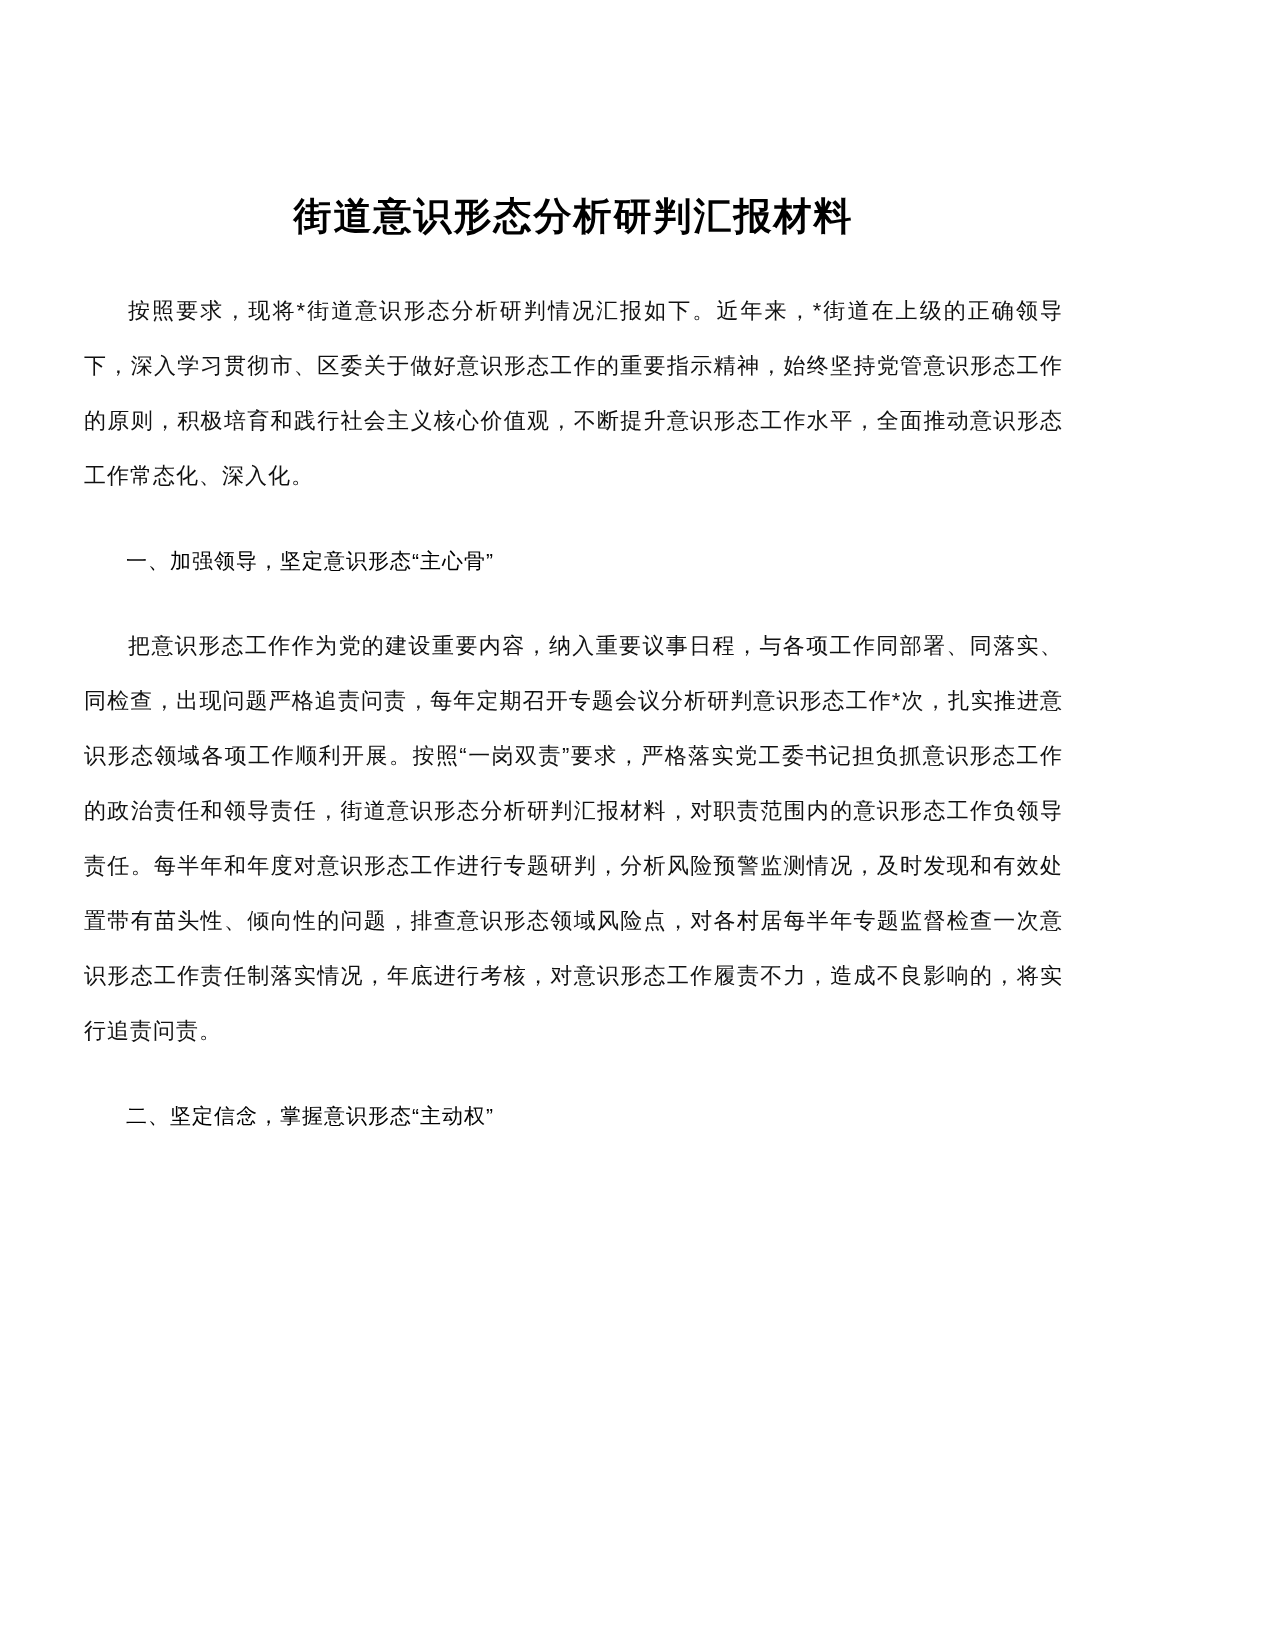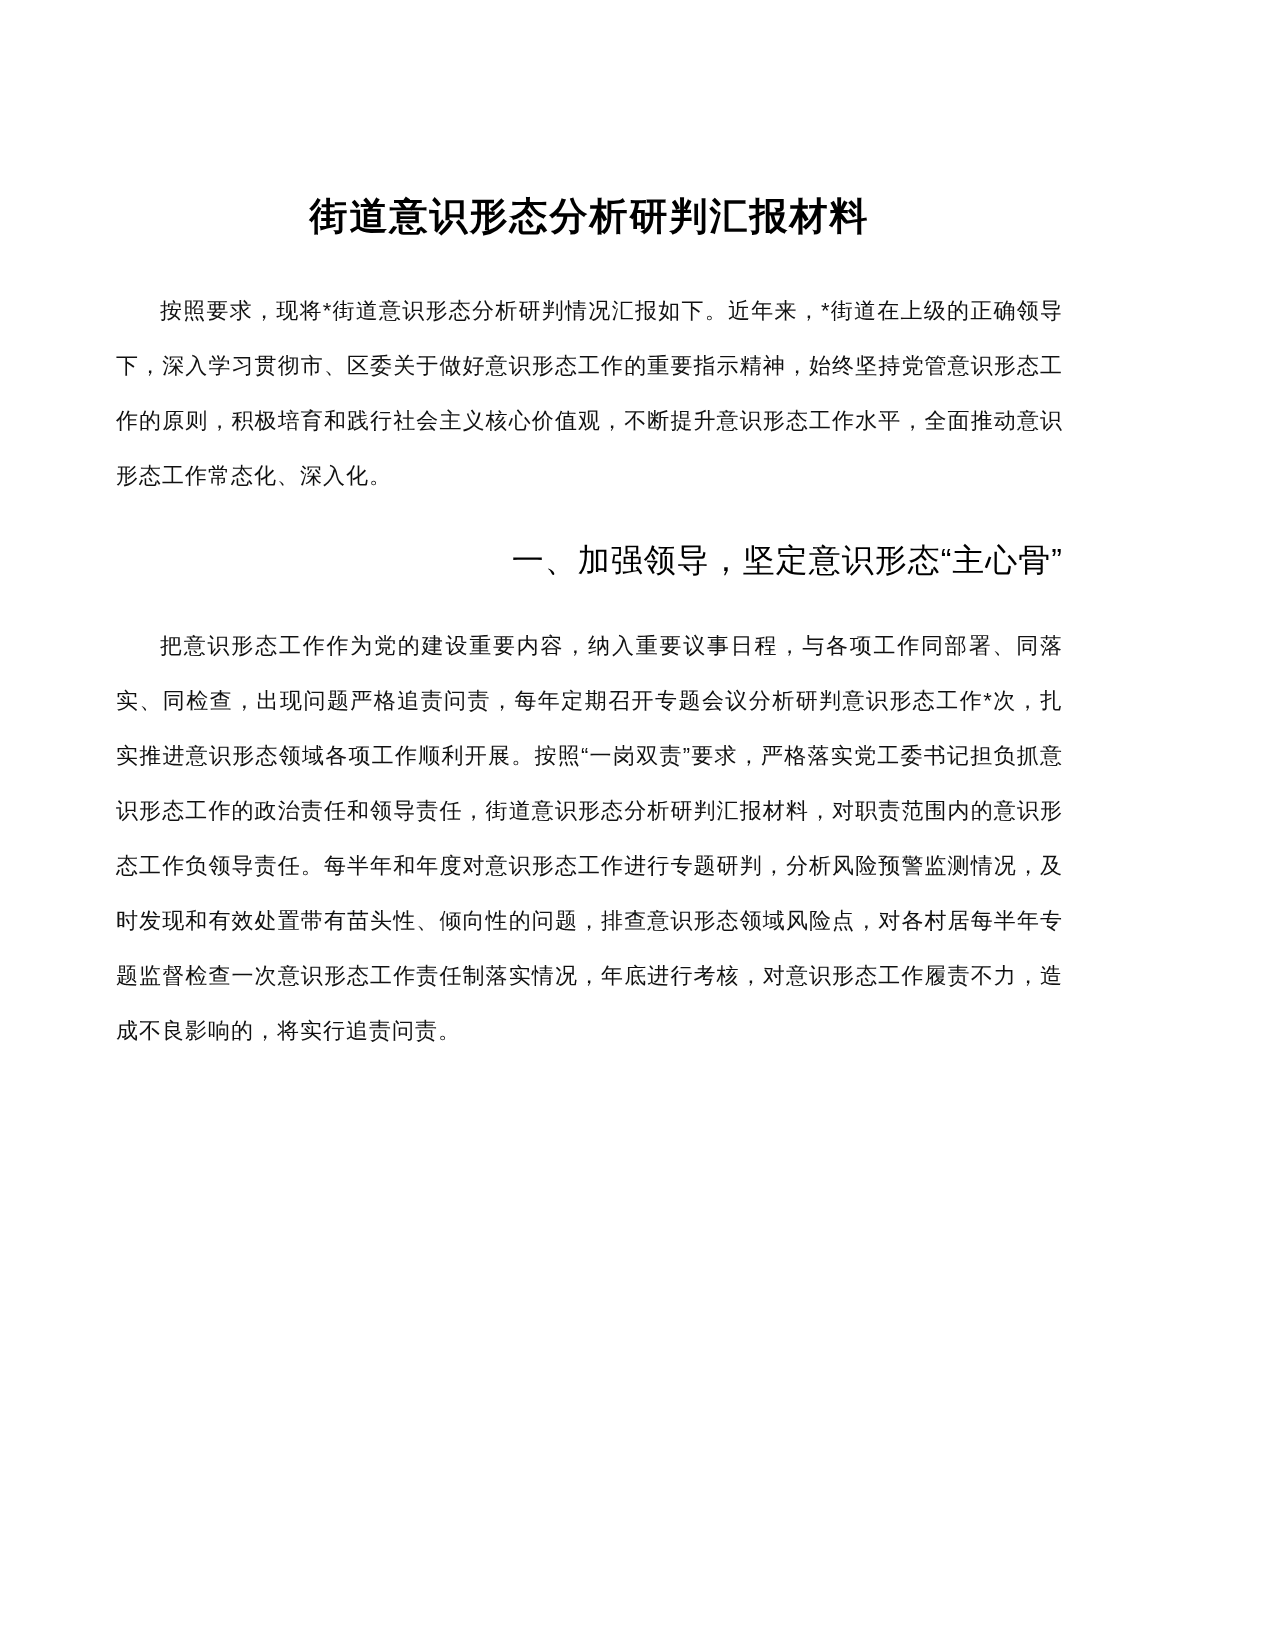--- a/index.html
+++ b/index.html
@@ -6,21 +6,21 @@
     margin: 0;
     padding: 0;
     background: #ffffff;
   }
   .page {
     position: relative;
     width: 1275px;
     min-height: 1650px;
     box-sizing: border-box;
     background: #ffffff;
-    padding: 192px 212px 80px 116px;
+    padding: 192px 212px 80px 84px;
     font-family: "Liberation Sans", "DejaVu Sans", sans-serif;
     color: #111111;
   }
   .doc-title {
     margin: 0 0 42px 0;
     font-size: 38px;
     font-weight: bold;
     text-align: center;
     letter-spacing: 2px;
     line-height: 1.3;
@@ -30,34 +30,34 @@
     margin: 0;
     font-size: 22px;
     line-height: 55px;
     text-align: justify;
     text-indent: 2em;
     letter-spacing: 1px;
     word-break: break-all;
   }
   .section-heading {
     margin: 30px 0 30px 0;
-    font-size: 32px;
+    font-size: 21px;
     line-height: 55px;
     text-indent: 2em;
     letter-spacing: 1px;
     font-weight: 500;
     color: #000000;
-    text-align: right;
   }
 </style>
 </head>
 <body>
 
 <div class="page">
   <h1 class="doc-title">街道意识形态分析研判汇报材料</h1>
 
   <p class="body-para">按照要求，现将*街道意识形态分析研判情况汇报如下。近年来，*街道在上级的正确领导下，深入学习贯彻市、区委关于做好意识形态工作的重要指示精神，始终坚持党管意识形态工作的原则，积极培育和践行社会主义核心价值观，不断提升意识形态工作水平，全面推动意识形态工作常态化、深入化。</p>
 
   <p class="section-heading">一、加强领导，坚定意识形态“主心骨”</p>
 
   <p class="body-para">把意识形态工作作为党的建设重要内容，纳入重要议事日程，与各项工作同部署、同落实、同检查，出现问题严格追责问责，每年定期召开专题会议分析研判意识形态工作*次，扎实推进意识形态领域各项工作顺利开展。按照“一岗双责”要求，严格落实党工委书记担负抓意识形态工作的政治责任和领导责任，街道意识形态分析研判汇报材料，对职责范围内的意识形态工作负领导责任。每半年和年度对意识形态工作进行专题研判，分析风险预警监测情况，及时发现和有效处置带有苗头性、倾向性的问题，排查意识形态领域风险点，对各村居每半年专题监督检查一次意识形态工作责任制落实情况，年底进行考核，对意识形态工作履责不力，造成不良影响的，将实行追责问责。</p>
 
+  <p class="section-heading">二、坚定信念，掌握意识形态“主动权”</p>
 </div>
 
 </body></html>

